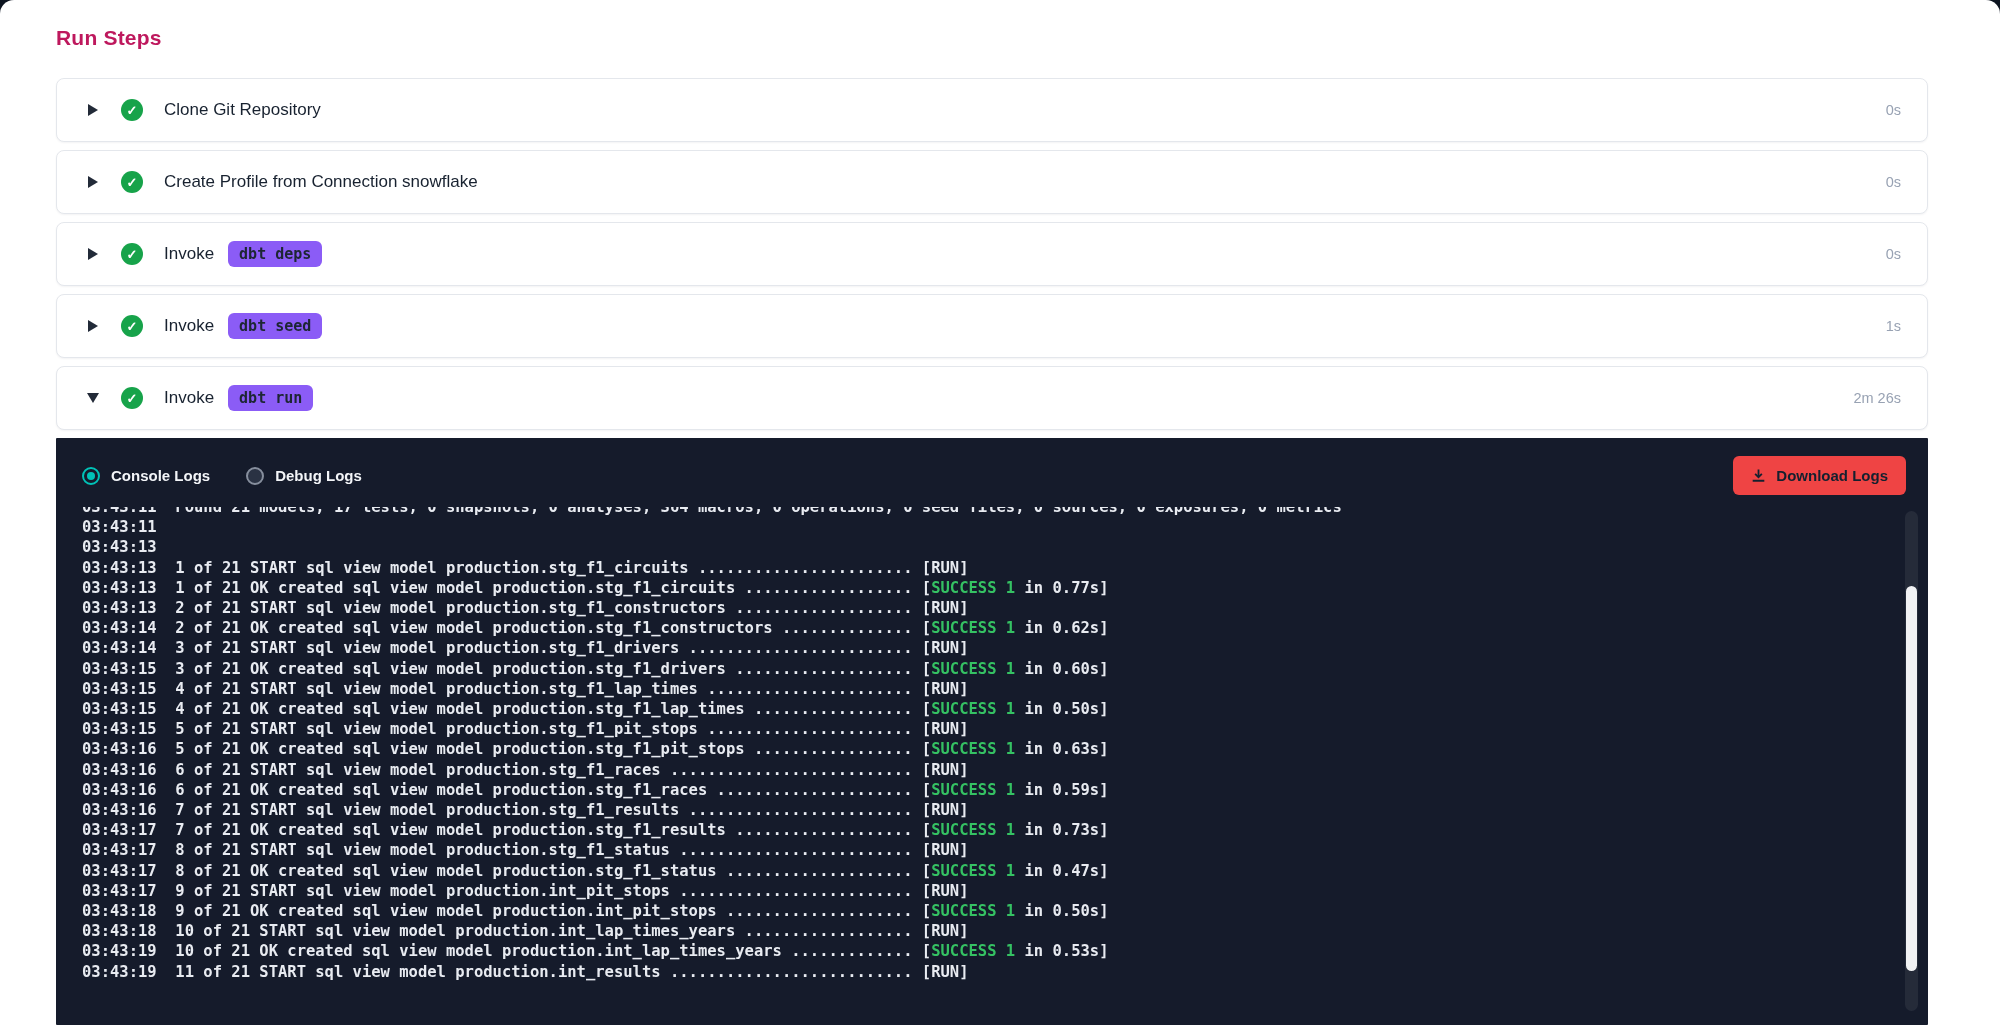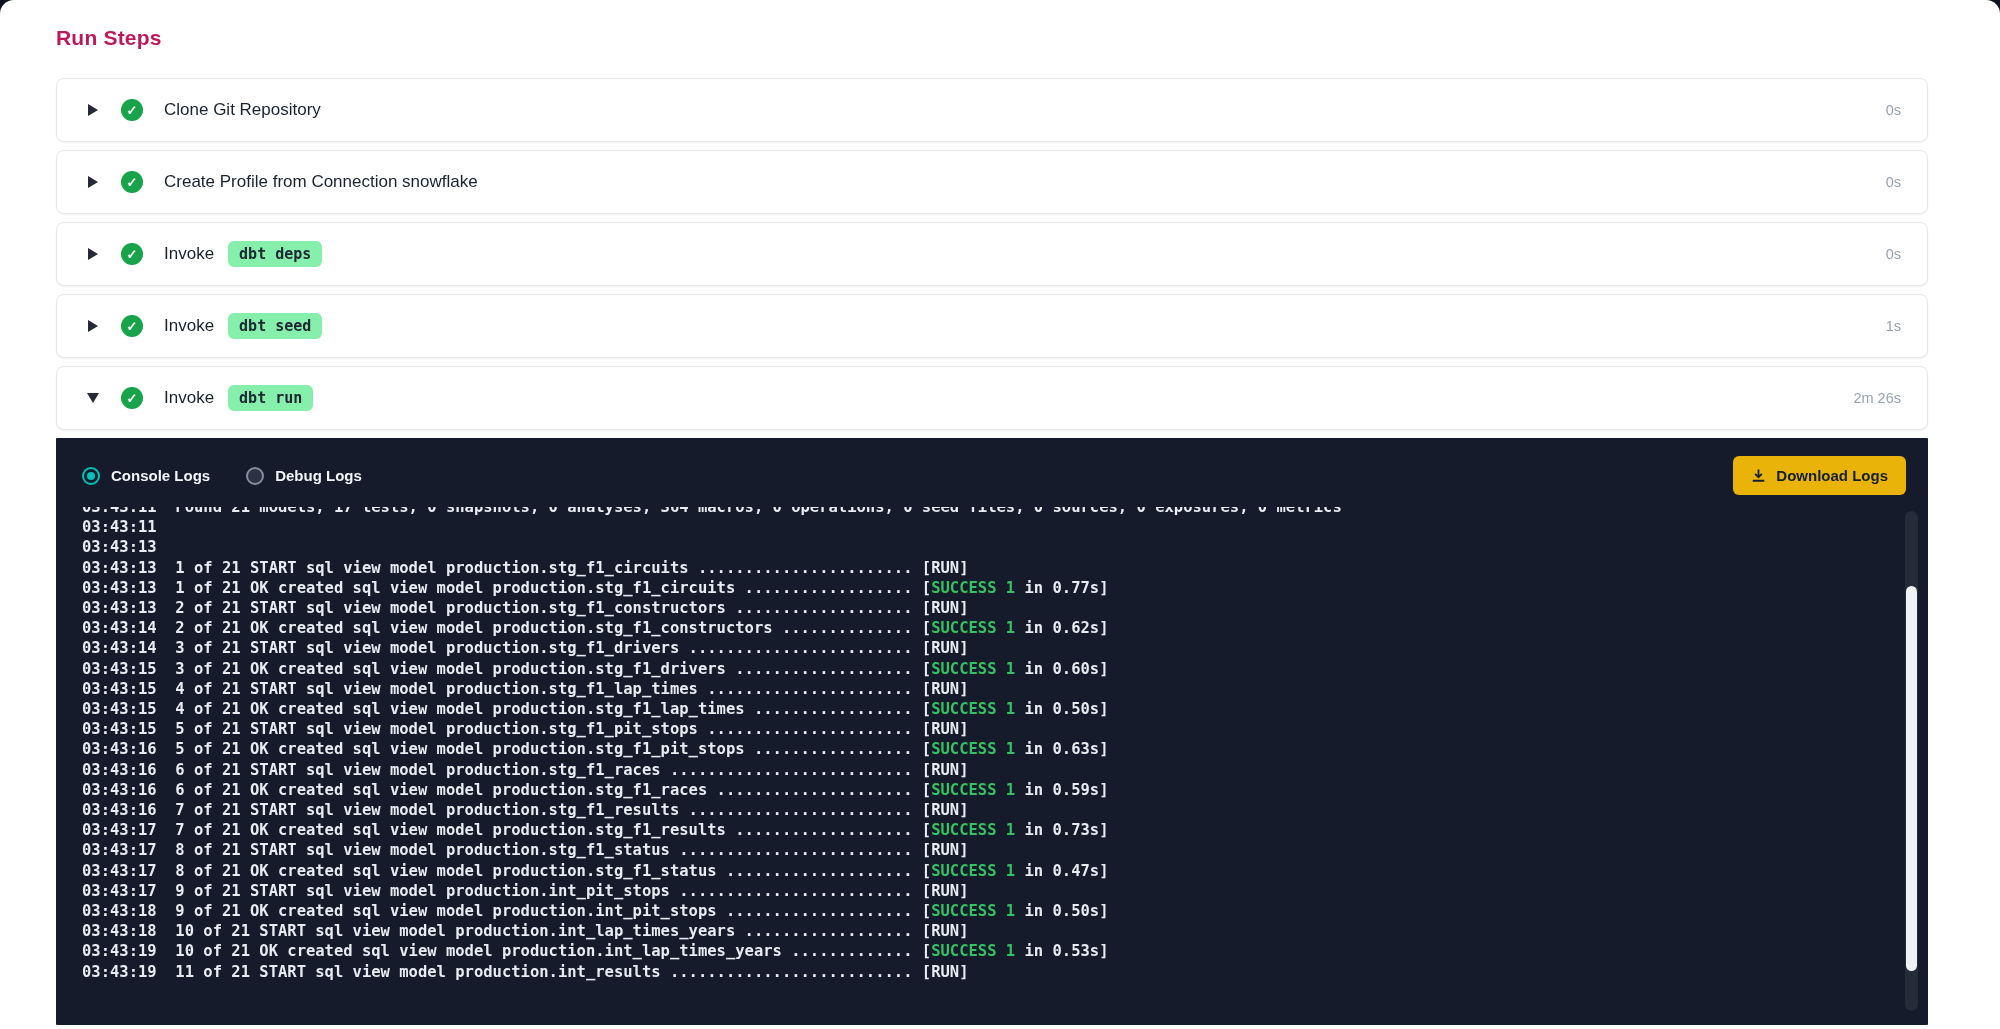--- a/index.html
+++ b/index.html
@@ -62,21 +62,21 @@
   .step-label {
     font-size: 17px;
     font-weight: 400;
     color: #182230;
   }
   .cmd-badge {
     font-family: "DejaVu Sans Mono", monospace;
     font-size: 15px;
     font-weight: 600;
     color: #1d2633;
-    background: #86efac;
+    background: #8b5cf6;
     border-radius: 6px;
     padding: 4px 11px;
     margin-left: 14px;
   }
   .duration {
     margin-left: auto;
     color: var(--duration-gray, #98a2b3);
     font-size: 14.5px;
   }
 
@@ -114,21 +114,21 @@
     background: #2a3243;
   }
   .radio-label {
     margin-left: 11px;
     font-size: 15px;
     font-weight: 700;
     color: #f3f5f8;
   }
   .download-btn {
     margin-left: auto;
-    background: #eab308;
+    background: #ef4444;
     color: #14202f;
     border: none;
     border-radius: 6px;
     padding: 11px 18px;
     font-family: "Liberation Sans", sans-serif;
     font-size: 15px;
     font-weight: 700;
     display: flex; align-items: center; gap: 10px;
     cursor: pointer;
     text-align: right;

